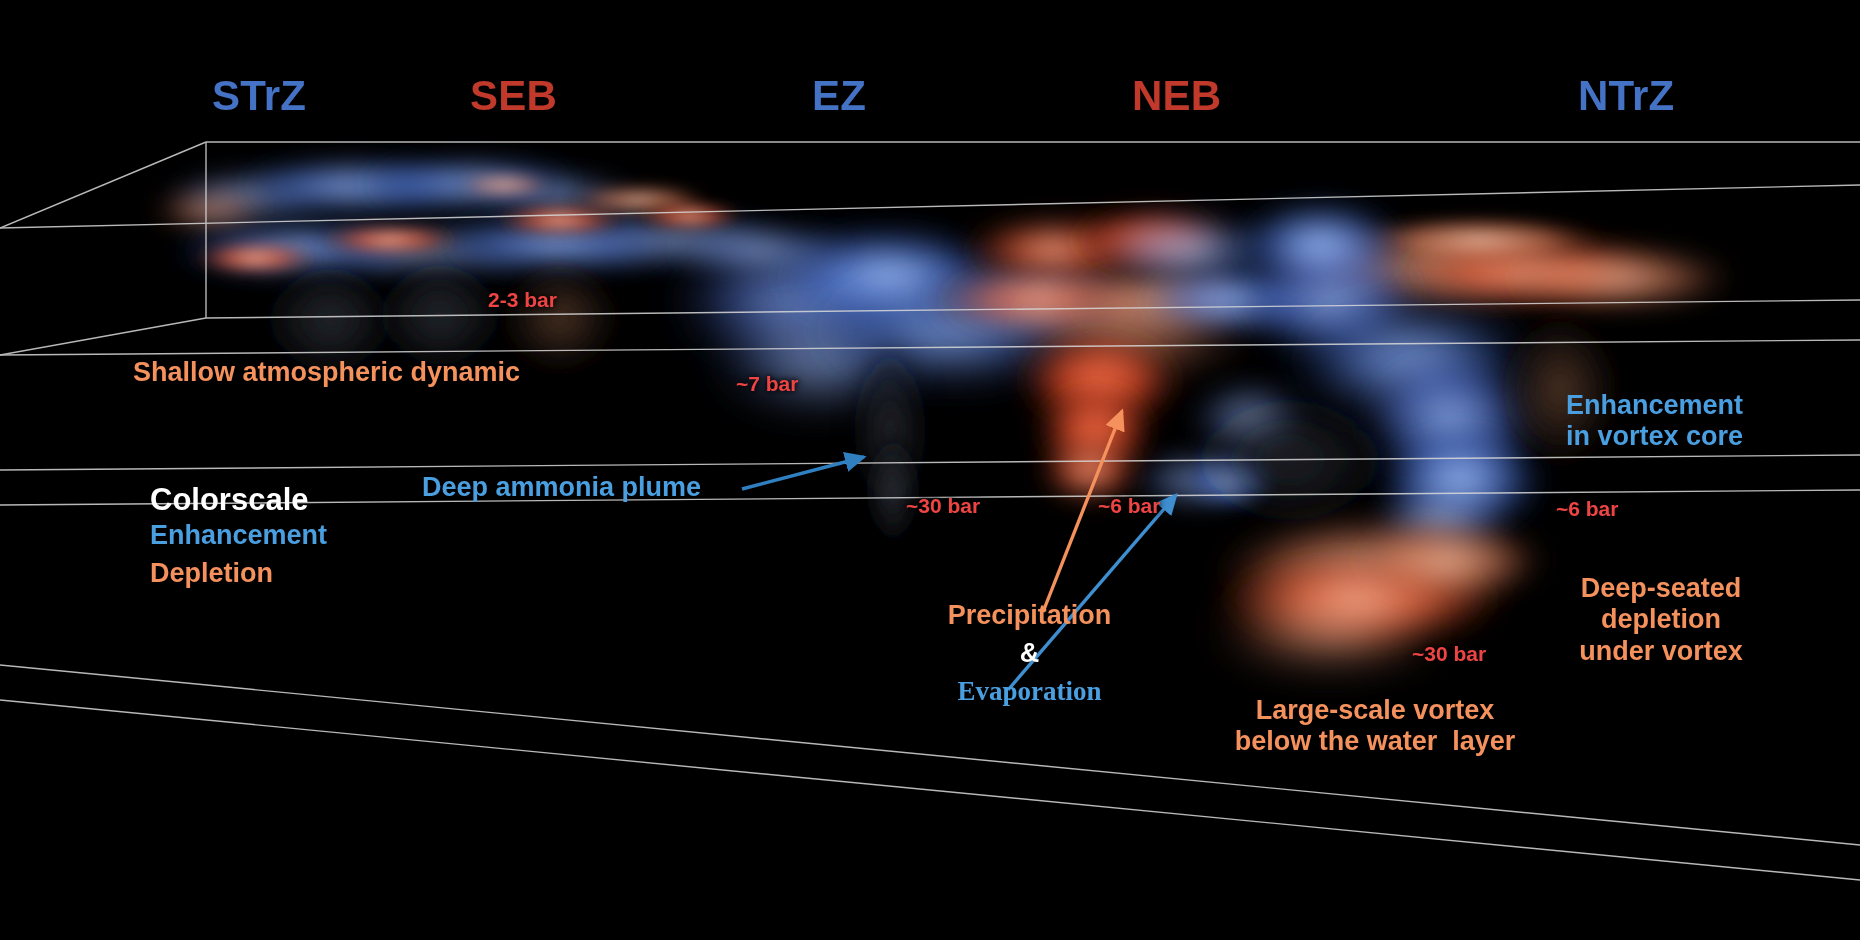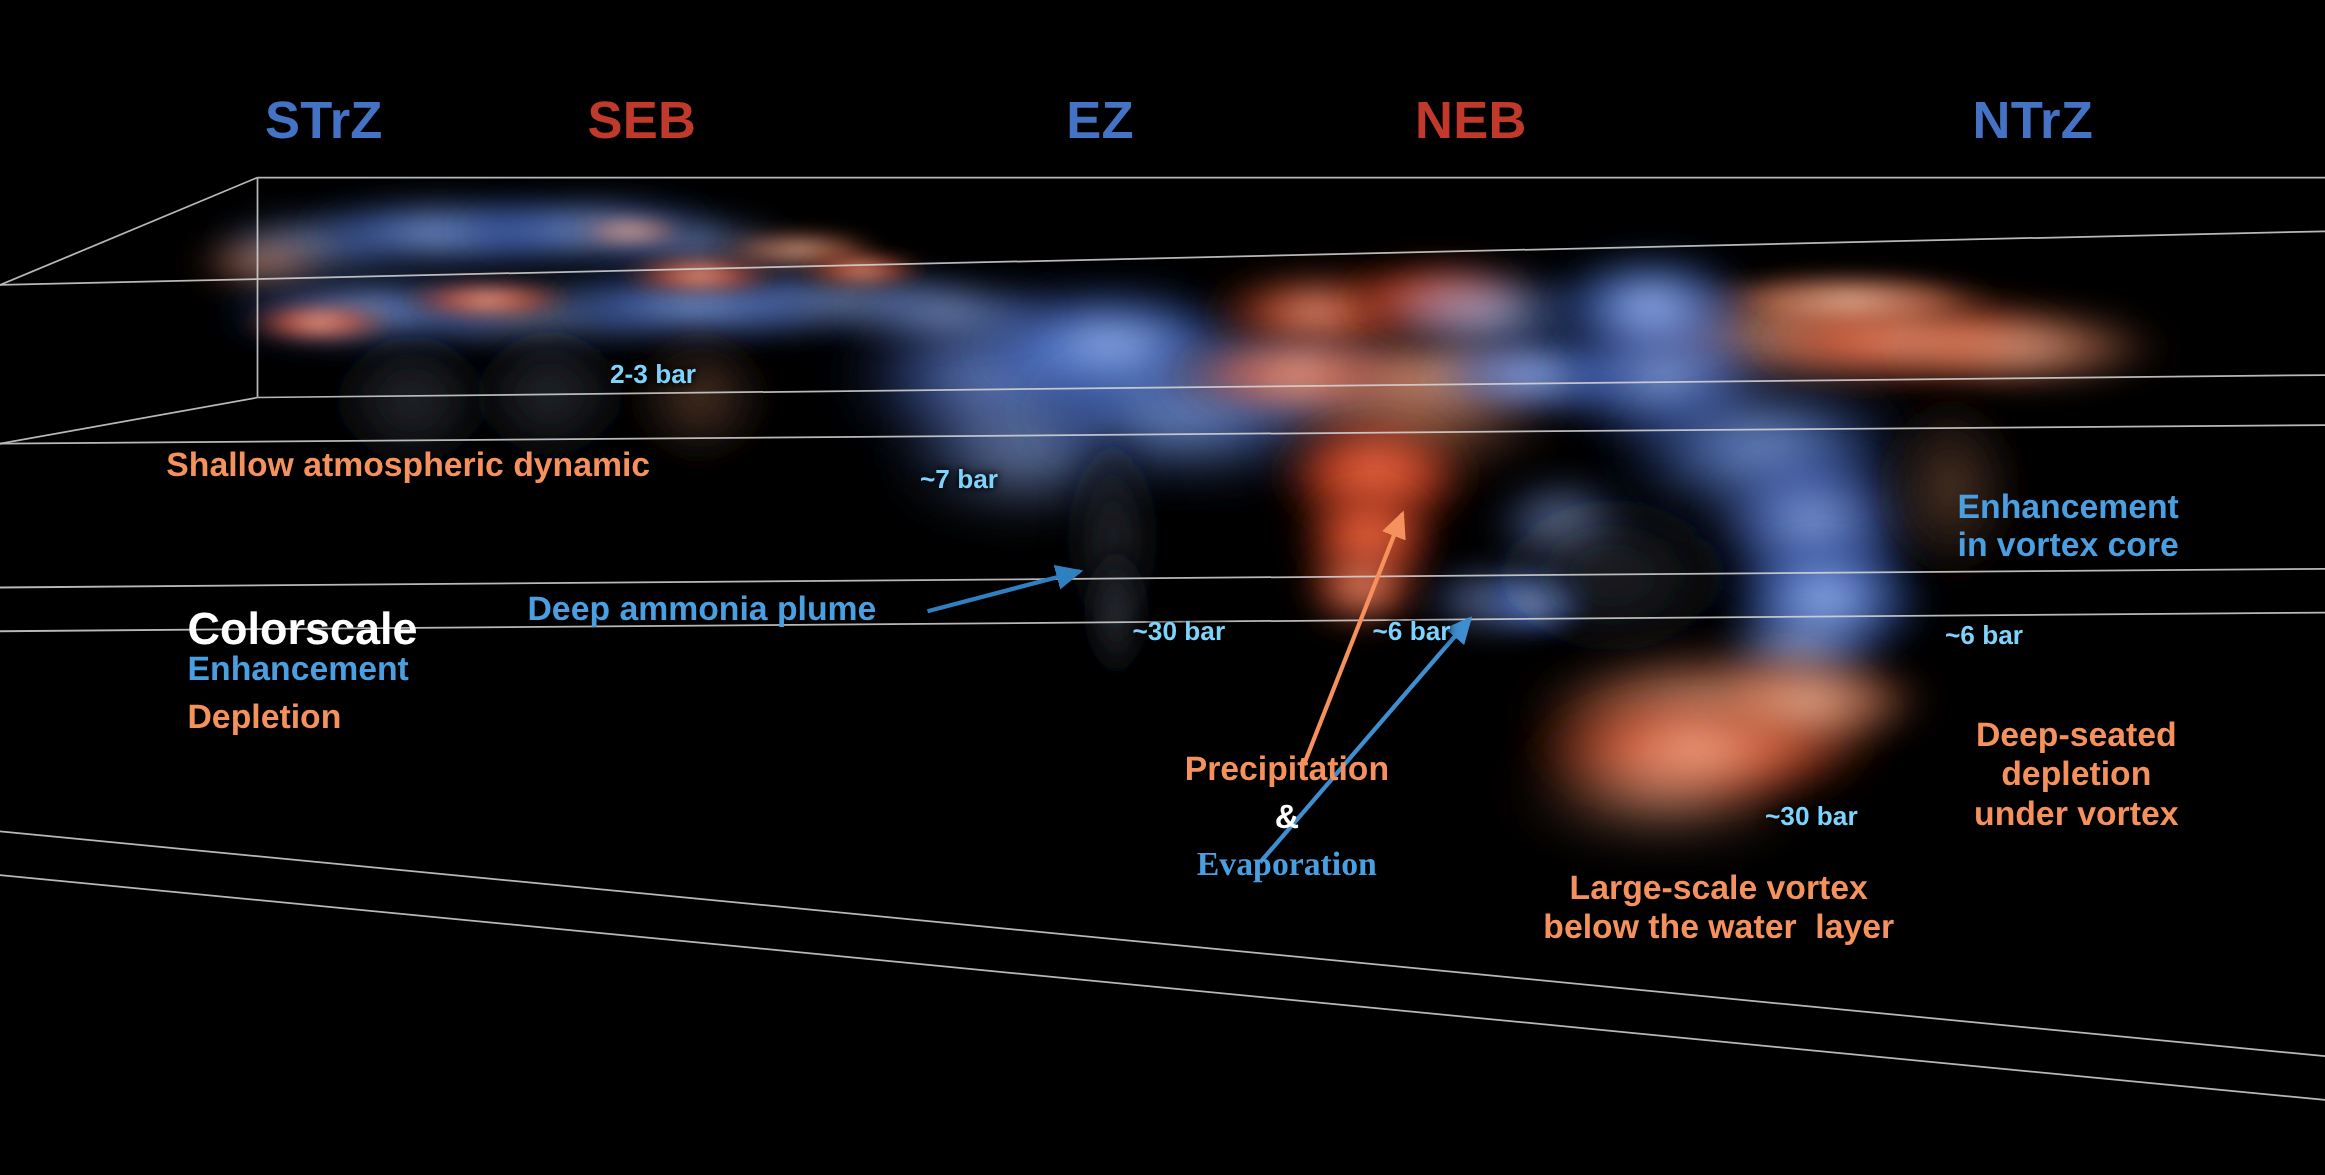--- a/index.html
+++ b/index.html
@@ -43,24 +43,24 @@
     font-weight: 700;
     letter-spacing: 0.2px;
   }
   .callout {
     font-size: 27px;
     font-weight: 700;
   }
   .bar-lbl {
     font-size: 21px;
     font-weight: 700;
-    color: #7dd3fc;
+    color: #ef4444;
     text-shadow: 0 0 5px #000, 0 0 9px #000;
   }
-  .legend-title { font-size: 36px; font-weight: 700; }
+  .legend-title { font-size: 31px; font-weight: 700; }
   .legend-row   { font-size: 27px; font-weight: 700; }
   .ctr { text-align: center; }
 </style>
 </head>
 <body>
 
 <div id="stage">
 
   <svg id="volume" viewBox="0 0 1860 940" preserveAspectRatio="none">
     <defs>
@@ -224,21 +224,21 @@
         <path d="M0,0 L6.4,3 L0,6 z" fill="#f4915c"></path>
       </marker>
     </defs>
     <path d="M 742,489 L 864,457" stroke="#2f7fc1" stroke-width="3.4" fill="none" marker-end="url(#headBlue)"></path>
     <path d="M 1043,612 L 1122,411" stroke="#f4915c" stroke-width="3.4" fill="none" marker-end="url(#headOrange)"></path>
     <path d="M 1008,690 L 1176,495" stroke="#3f8fd0" stroke-width="3.4" fill="none" marker-end="url(#headBlue2)"></path>
   </svg>
 
   <div class="lbl zone-lbl" style="left:212px; top:72px; color:#4472c4;">STrZ</div>
   <div class="lbl zone-lbl" style="left:470px; top:72px; color:#c0392b;">SEB</div>
-  <div class="lbl zone-lbl" style="left:812px; top:72px; color:#4472c4;margin-left:41px;">EZ</div>
+  <div class="lbl zone-lbl" style="left:812px; top:72px; color:#4472c4;">EZ</div>
   <div class="lbl zone-lbl" style="left:1132px; top:72px; color:#c0392b;text-align:right;">NEB</div>
   <div class="lbl zone-lbl" style="left:1578px; top:72px; color:#4472c4;">NTrZ</div>
 
   <div class="lbl callout" style="left:422px; top:472px; color:#4a9fe0;">Deep ammonia plume</div>
 
   <div class="lbl callout" style="left:133px; top:357px; color:#f4915c;">Shallow atmospheric dynamic</div>
 
 
   <div class="lbl callout ctr" style="left:922px; top:600px; width:215px; color:#f4915c;">Precipitation</div>
   <div class="lbl callout ctr" style="left:922px; top:638px; width:215px; color:#ffffff;">&amp;</div>

